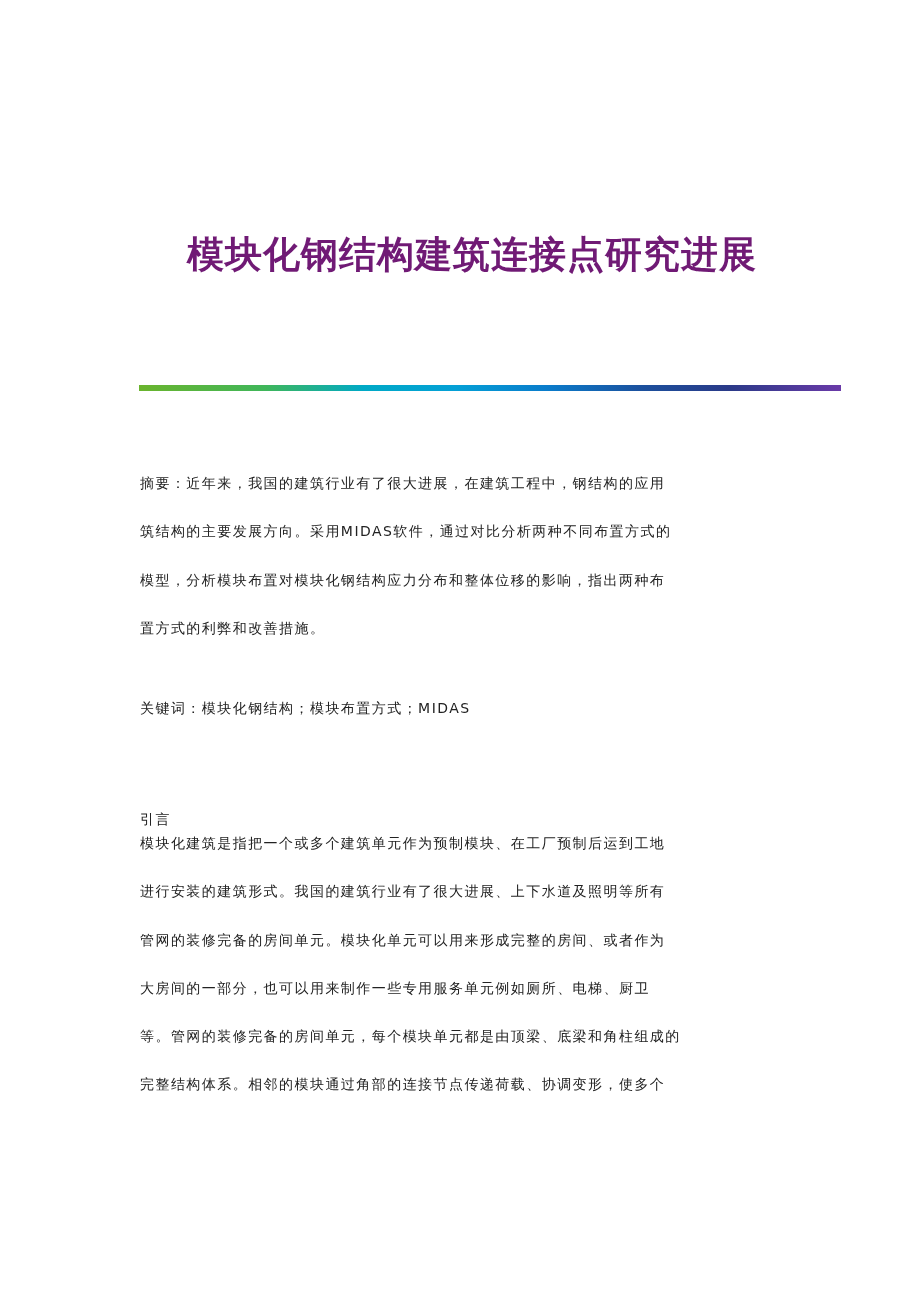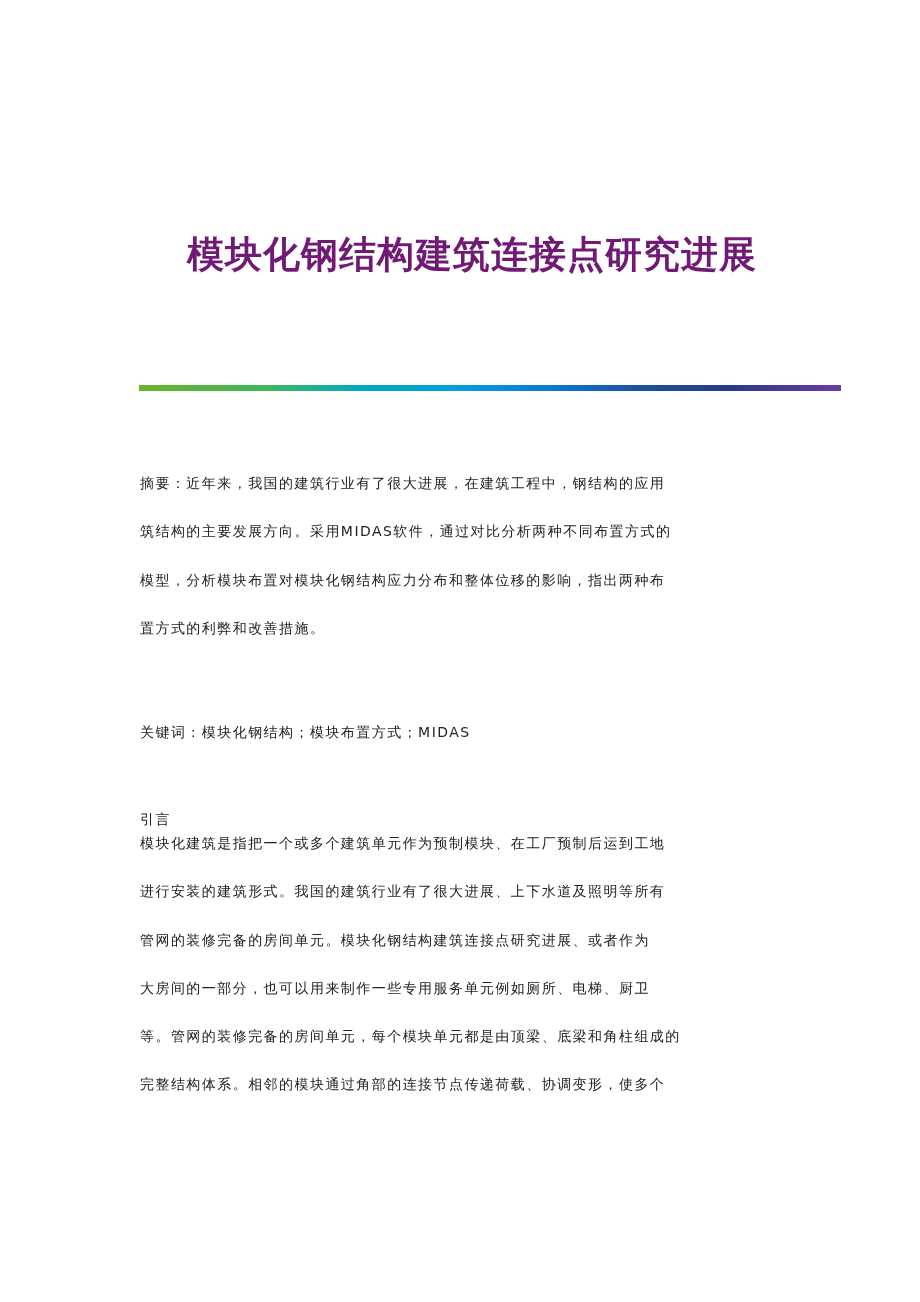--- a/index.html
+++ b/index.html
@@ -52,21 +52,21 @@
       font-family: "DejaVu Sans", "Liberation Sans", sans-serif;
       font-size: 14px;
       line-height: 48.3px;
       color: #222222;
       margin: 0;
       text-align: justify;
       text-align-last: left;
       letter-spacing: 1.45px;
     }
     .abstract { top: 459px; }
-    .keywords { top: 708px; }
+    .keywords { top: 684px; }
     .intro-heading { top: 795px; }
     .intro-paragraph { top: 819px; }
     .line {
       display: block;
       white-space: nowrap;
     }
   </style>
 </head>
 <body>
 
@@ -85,17 +85,17 @@
   <span class="line">关键词：模块化钢结构；模块布置方式；MIDAS</span>
 </div>
 
 <div class="body-text intro-heading">
   <span class="line">引言</span>
 </div>
 
 <div class="body-text intro-paragraph">
   <span class="line">模块化建筑是指把一个或多个建筑单元作为预制模块、在工厂预制后运到工地</span>
   <span class="line">进行安装的建筑形式。我国的建筑行业有了很大进展、上下水道及照明等所有</span>
-  <span class="line">管网的装修完备的房间单元。模块化钢结构建筑连接点研究进展、或者作为</span>
+  <span class="line">管网的装修完备的房间单元。模块化单元可以用来形成完整的房间、或者作为</span>
   <span class="line">大房间的一部分，也可以用来制作一些专用服务单元例如厕所、电梯、厨卫</span>
   <span class="line">等。管网的装修完备的房间单元，每个模块单元都是由顶梁、底梁和角柱组成的</span>
   <span class="line">完整结构体系。相邻的模块通过角部的连接节点传递荷载、协调变形，使多个</span>
 </div>
 
 </body></html>

